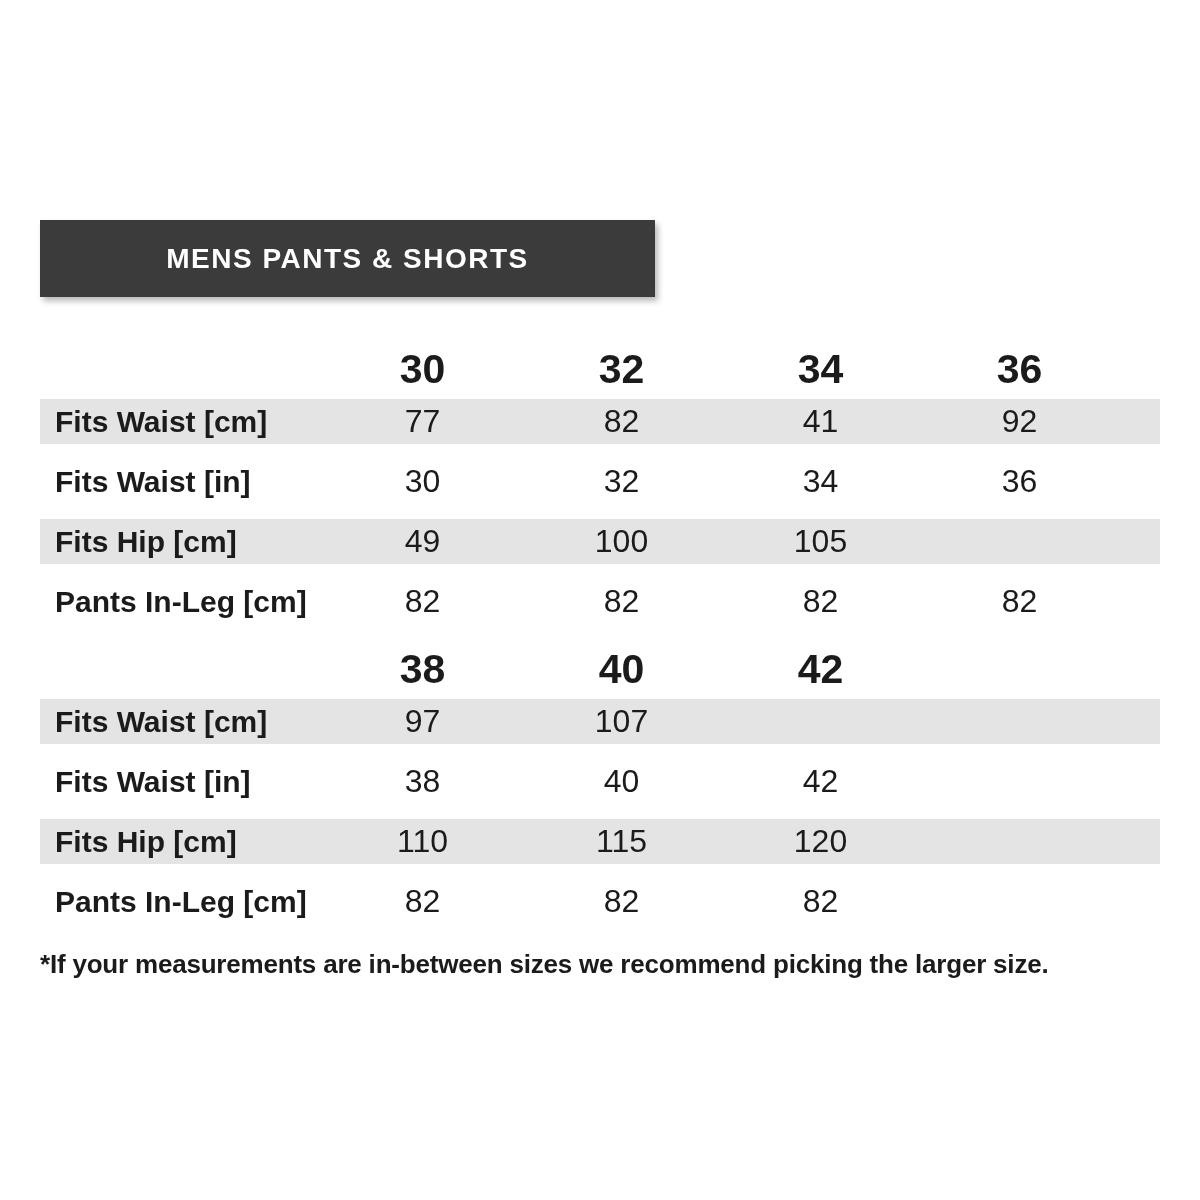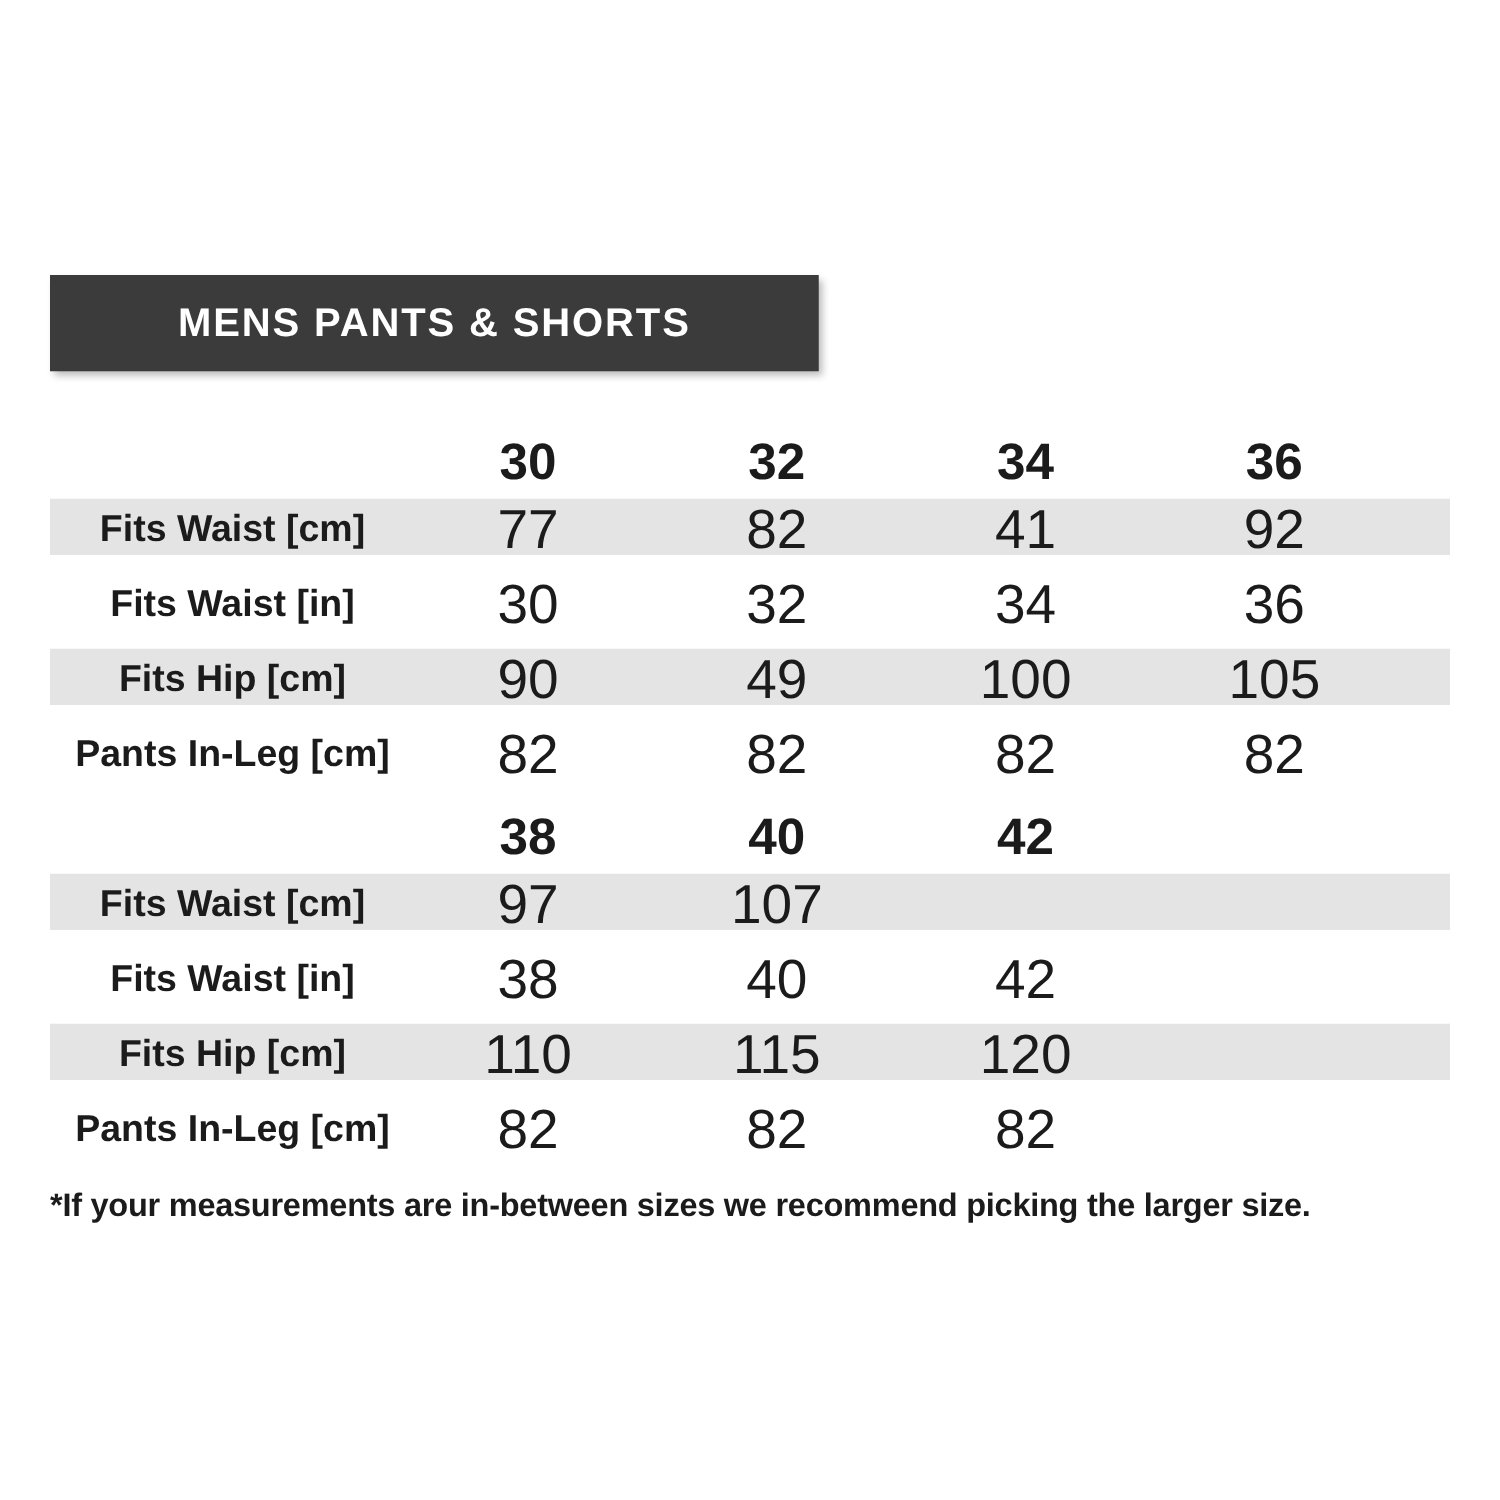--- a/index.html
+++ b/index.html
@@ -21,21 +21,21 @@
     height: 77px;
     background: #3b3b3b;
     display: flex;
     align-items: center;
     justify-content: center;
     box-shadow: 3px 4px 6px rgba(0, 0, 0, 0.28);
   }
   .title {
     color: #ffffff;
     font-weight: bold;
-    font-size: 32px;
+    font-size: 28px;
     letter-spacing: 1.5px;
     white-space: nowrap;
   }
   .size-table {
     margin-top: 42px;
     width: 1120px;
   }
   .grid-row {
     display: grid;
     grid-template-columns: 283px 199px 199px 199px 199px;
@@ -51,30 +51,30 @@
     text-align: center;
   }
   .data-row {
     height: 45px;
     margin-bottom: 15px;
   }
   .striped {
     background: #e4e4e4;
   }
   .label-cell {
-    text-align: center;
+    text-align: left;
     font-weight: bold;
     font-size: 30px;
     padding-right: 6px;
     white-space: nowrap;
     padding-left: 15px;
   }
   .value-cell {
     text-align: center;
-    font-size: 44px;
+    font-size: 32px;
   }
   .footnote {
     margin-top: 25px;
     font-weight: bold;
     font-size: 26px;
     letter-spacing: -0.2px;
     white-space: nowrap;
   }
 </style>
 </head>
@@ -107,21 +107,20 @@
     <div class="grid-row data-row">
       <div class="label-cell">Fits Waist [in]</div>
       <div class="value-cell">30</div>
       <div class="value-cell">32</div>
       <div class="value-cell">34</div>
       <div class="value-cell">36</div>
     </div>
 
     <div class="grid-row data-row striped">
       <div class="label-cell">Fits Hip [cm]</div>
-      <div class="value-cell">90</div>
       <div class="value-cell">49</div>
       <div class="value-cell">100</div>
       <div class="value-cell">105</div>
     </div>
 
     <div class="grid-row data-row">
       <div class="label-cell">Pants In-Leg [cm]</div>
       <div class="value-cell">82</div>
       <div class="value-cell">82</div>
       <div class="value-cell">82</div>

